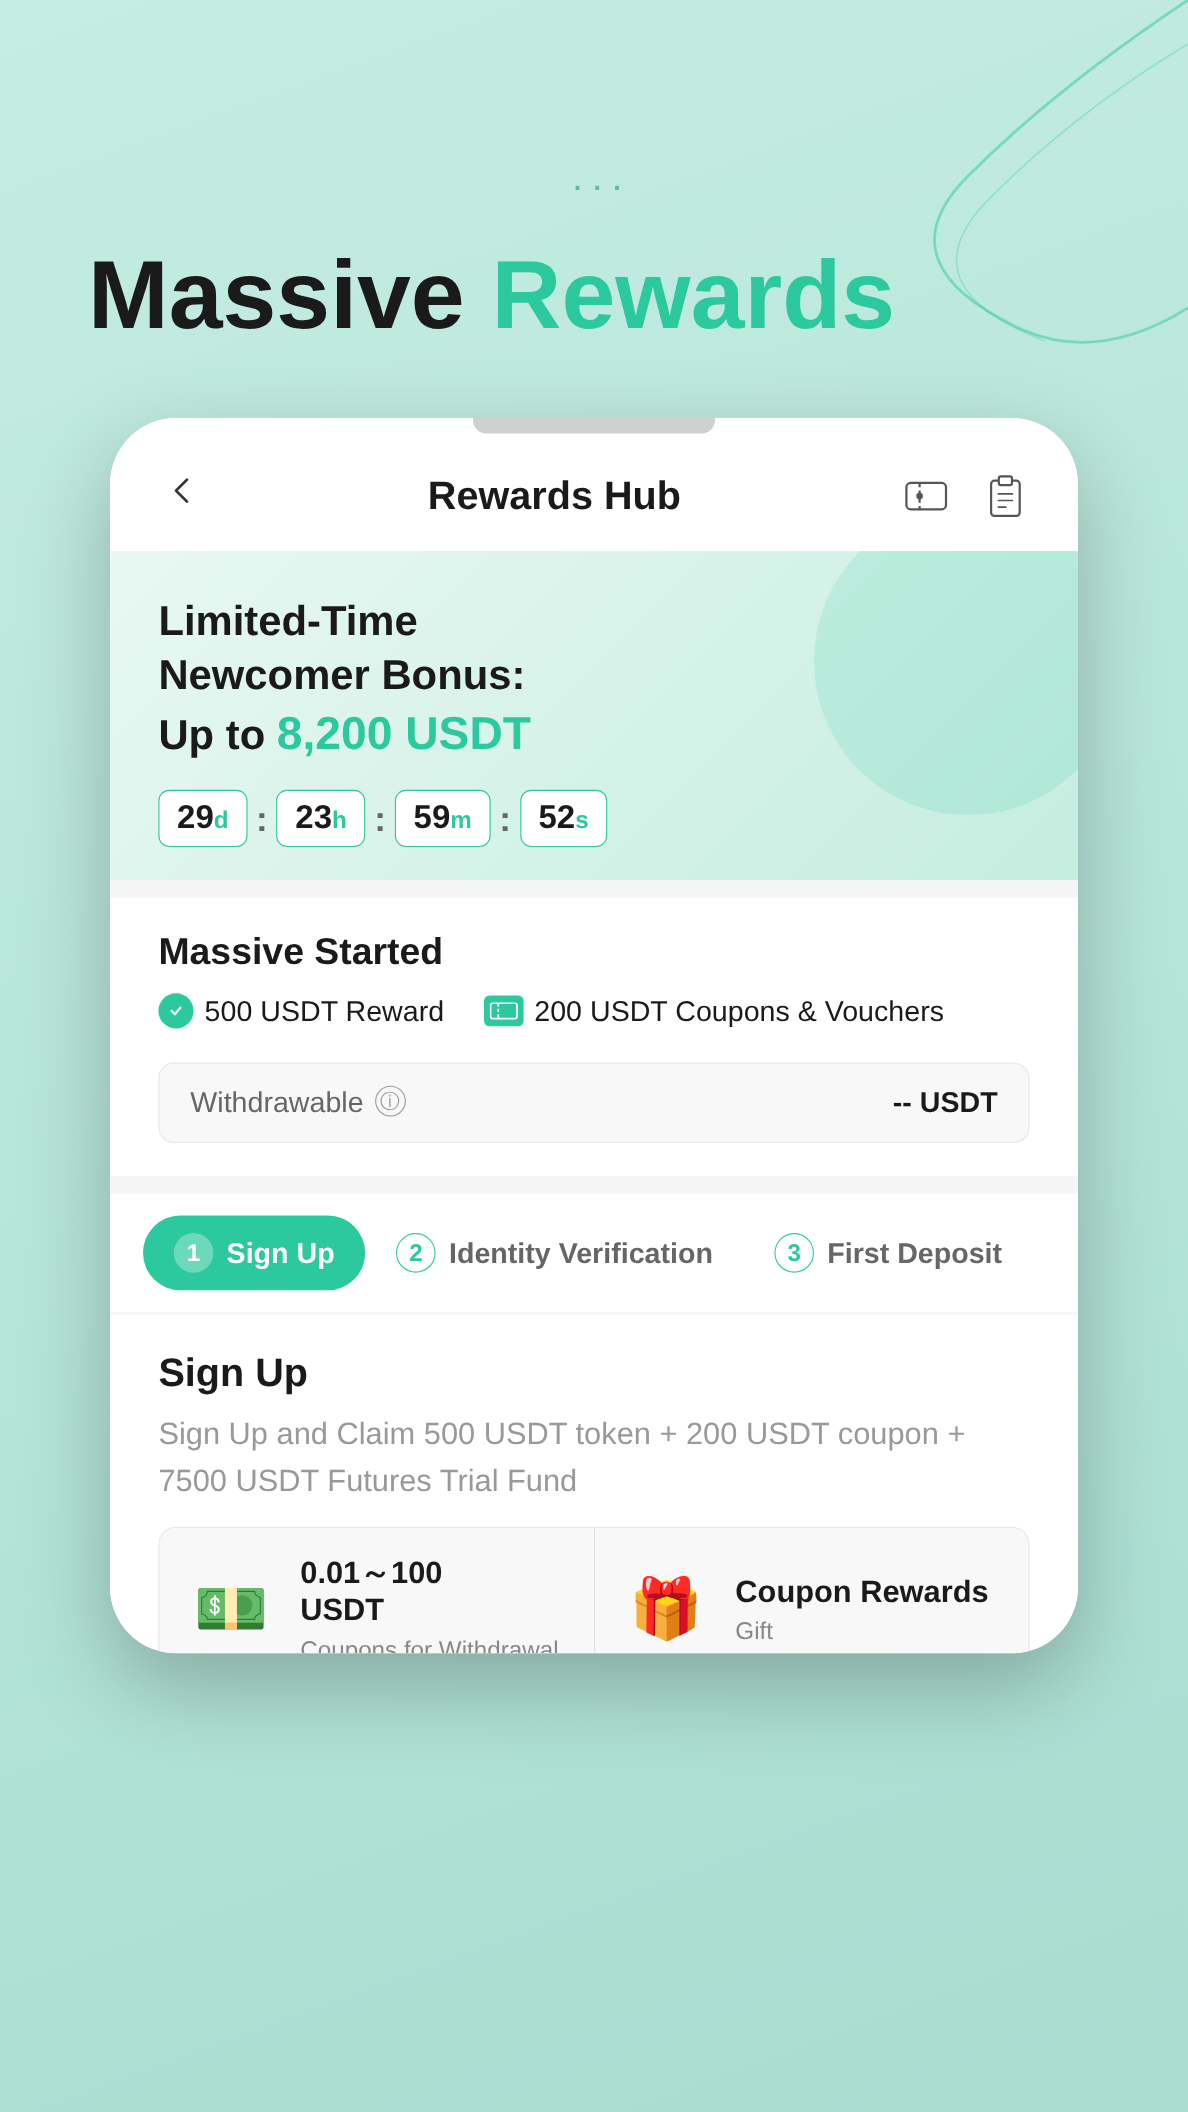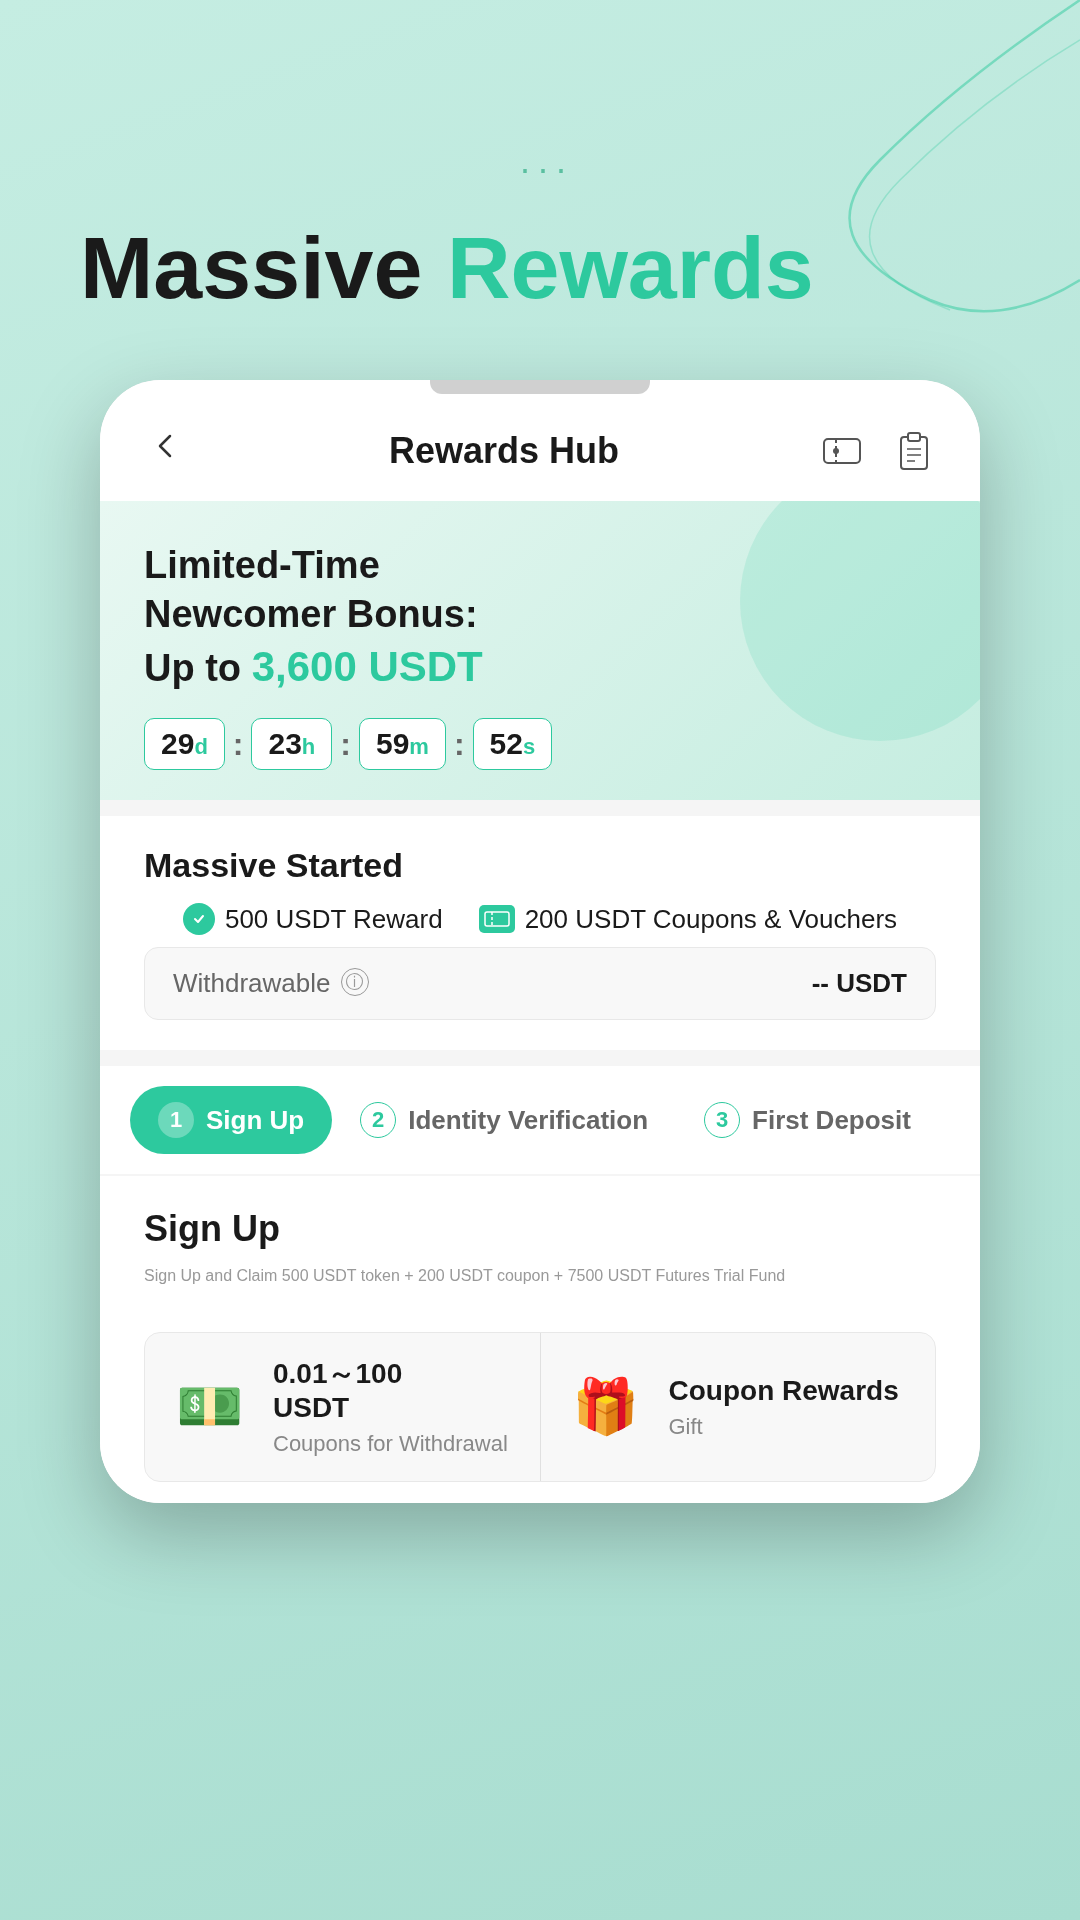--- a/index.html
+++ b/index.html
@@ -184,22 +184,21 @@
       font-size: 34px;
       font-weight: 800;
       color: #1a1a1a;
       margin-bottom: 18px;
     }
 
     .rewards-row {
       display: flex;
       align-items: center;
       gap: 36px;
-      margin-bottom: 12px;
-      justify-content: center;
+      margin-bottom: 31px;
     }
 
     .reward-item {
       display: flex;
       align-items: center;
       gap: 10px;
       font-size: 26px;
       color: #1a1a1a;
       font-weight: 500;
     }
@@ -329,24 +328,24 @@
     }
 
     .signup-title {
       font-size: 36px;
       font-weight: 800;
       color: #1a1a1a;
       margin-bottom: 14px;
     }
 
     .signup-desc {
-      font-size: 16px;
+      font-size: 28px;
       color: #999;
       line-height: 1.5;
-      margin-bottom: 44px;
+      margin-bottom: 21px;
     }
 
     .rewards-cards {
       display: flex;
       gap: 0;
       background: #f8f8f8;
       border: 1px solid #e8e8e8;
       border-radius: 16px;
       overflow: hidden;
     }
@@ -464,21 +463,21 @@
           </svg>
         </div>
       </div>
     </div>
 
     <div class="banner">
       <div class="banner-bg-circle"></div>
       <div class="banner-title">
         <span>Limited-Time</span><br>
         <span>Newcomer Bonus:</span><br>
-        <span>Up to </span><span class="banner-amount">3,600 USDT</span>
+        <span>Up to </span><span class="banner-amount">8,200 USDT</span>
       </div>
       <div class="countdown">
         <div class="countdown-unit">
           <div class="countdown-box">
             <span>29</span><span class="countdown-label">d</span>
           </div>
         </div>
         <span class="countdown-colon">:</span>
         <div class="countdown-unit">
           <div class="countdown-box">

